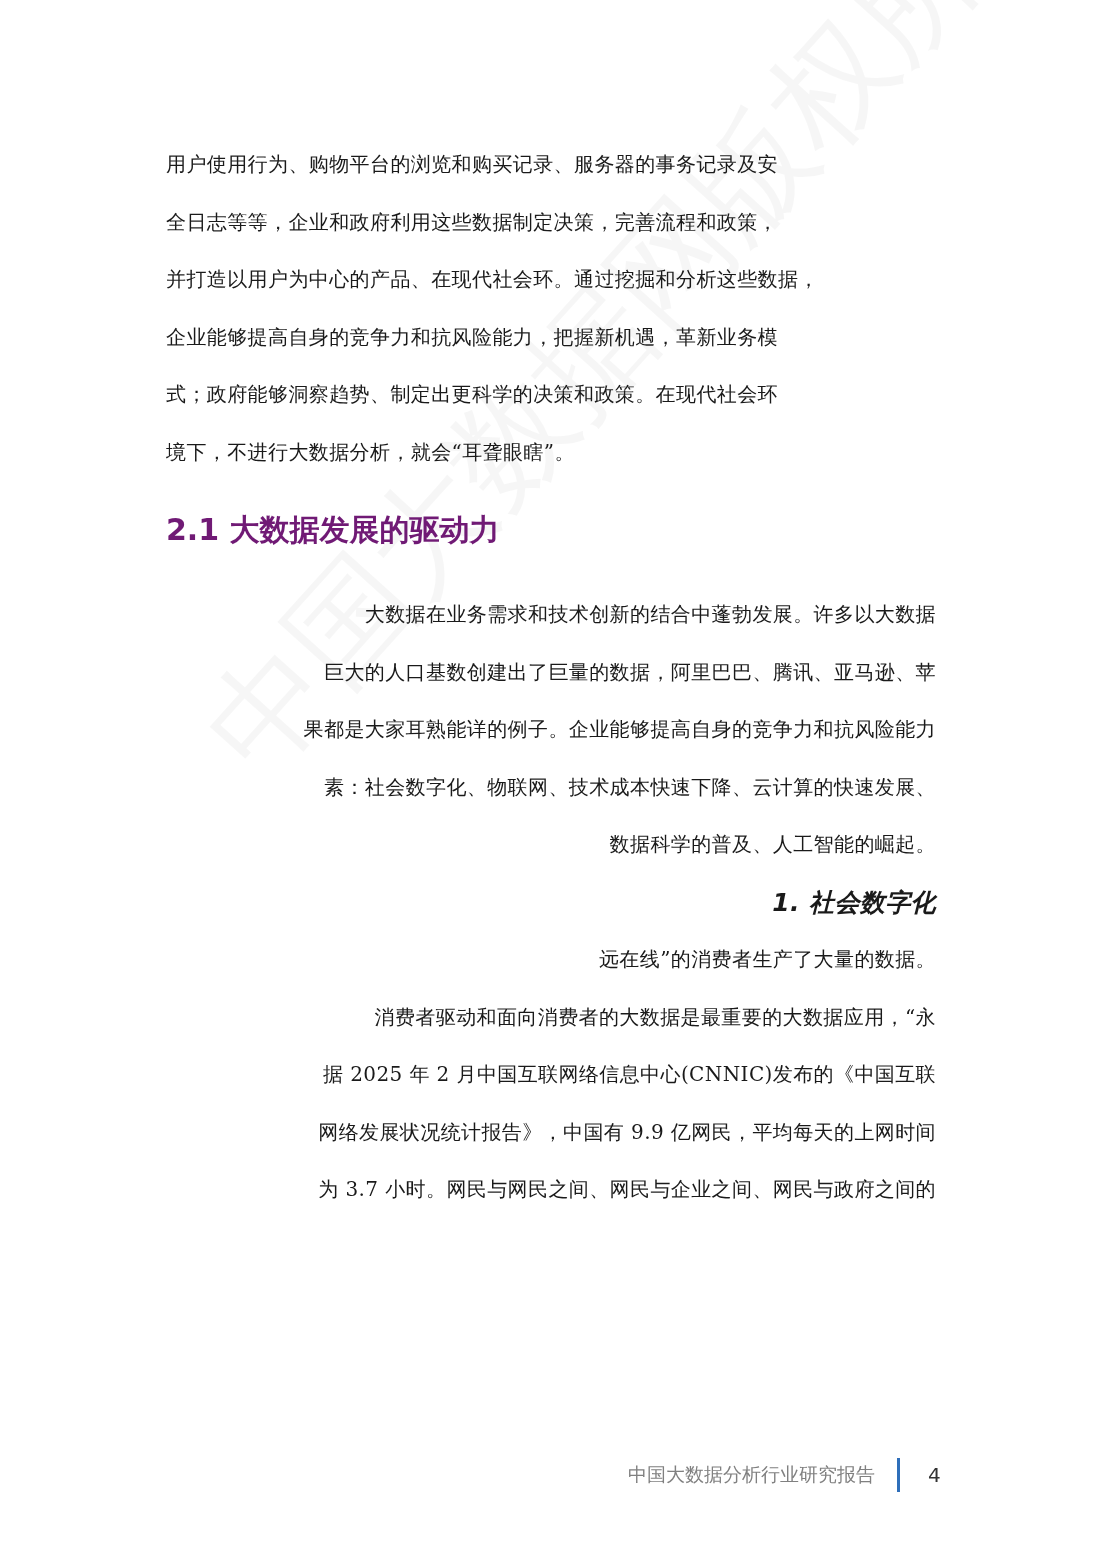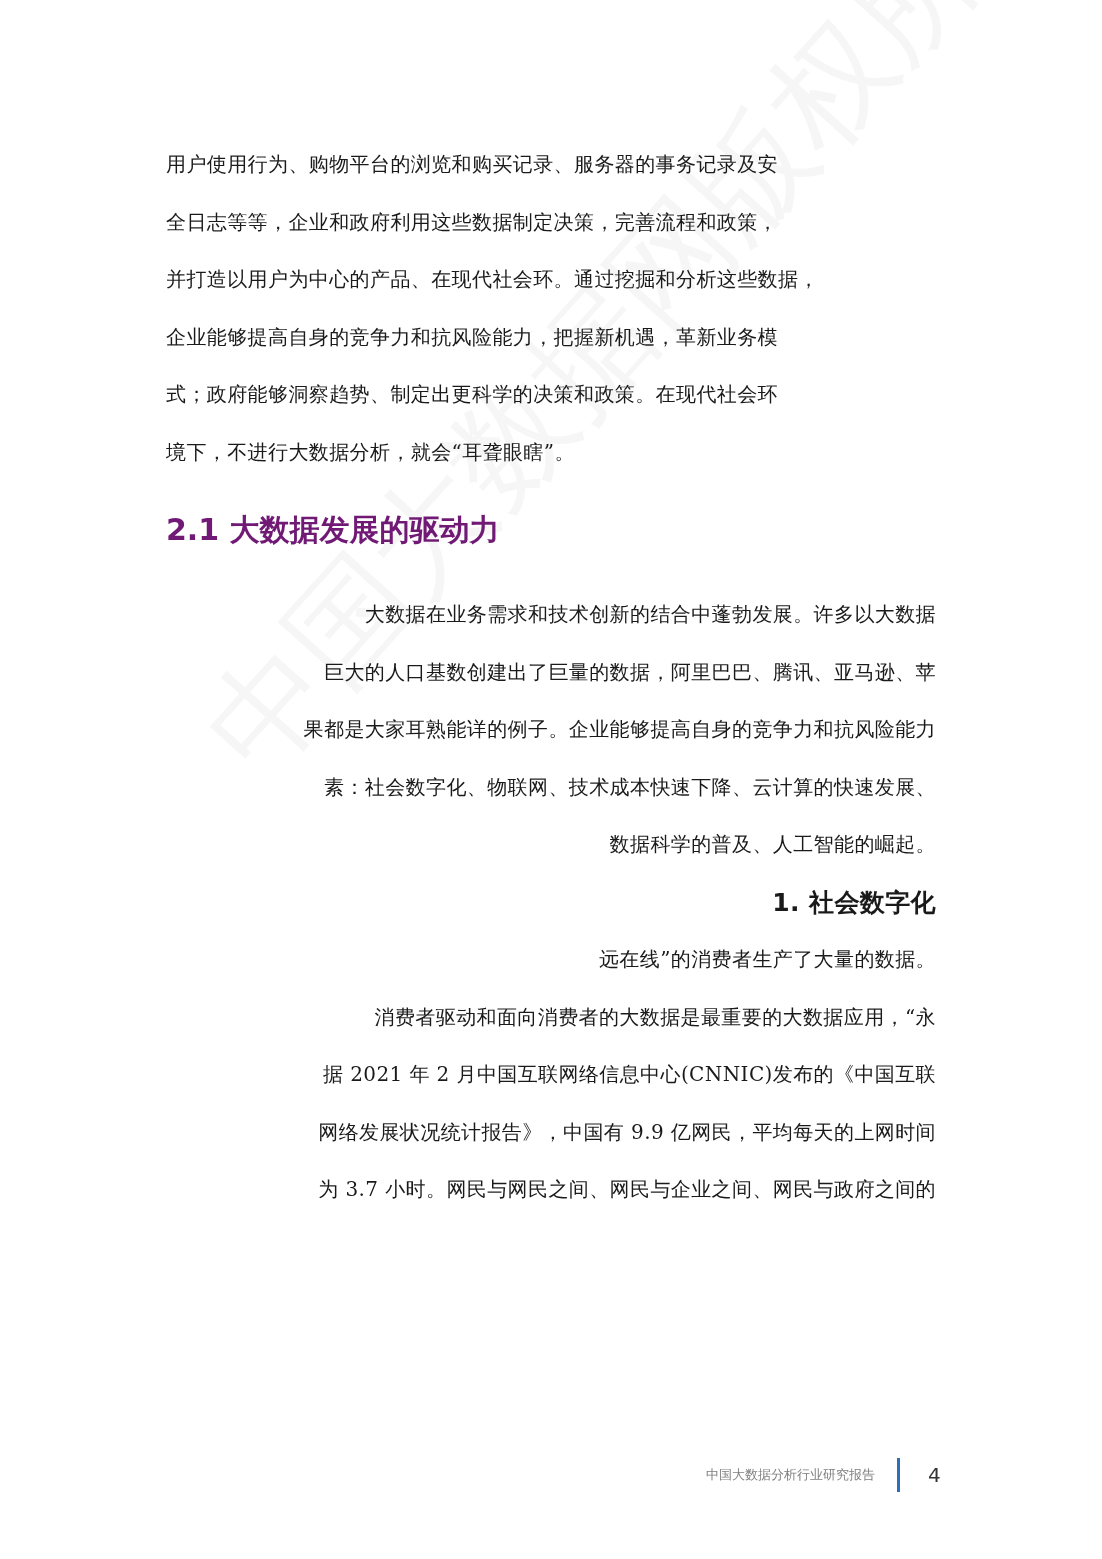--- a/index.html
+++ b/index.html
@@ -5,26 +5,26 @@
   html, body { margin: 0; padding: 0; background: #ffffff; }
   body { width: 1102px; height: 1559px; position: relative; overflow: hidden;
          font-family: "DejaVu Serif", "Liberation Serif", serif; color: #1a1a1a; }
   .page { position: absolute; left: 0; top: 0; width: 1102px; height: 1559px; }
   .content { position: absolute; left: 166px; top: 136px; width: 770px; }
   .line { font-size: 20px; line-height: 57.5px; height: 57.5px; white-space: nowrap; letter-spacing: 0.4px; }
   .indent { padding-left: 52px; }
   .heading { position: absolute; left: 166px; top: 510px; font-family: "DejaVu Sans", "Liberation Sans", sans-serif;
              font-size: 30px; font-weight: bold; color: #701a75; }
   .block2 { position: absolute; left: 166px; top: 586px; width: 770px; text-align: right; }
-  .subhead { font-weight: bold; font-family: "DejaVu Sans", "Liberation Sans", sans-serif; font-size: 25px; }
+  .subhead { font-weight: bold; font-family: "DejaVu Sans", "Liberation Sans", sans-serif; font-size: 25px; font-style: italic; }
   .watermark { position: absolute; left: 170px; top: 700px; font-size: 120px; color: rgba(0,0,0,0.035);
                transform: rotate(-48deg); transform-origin: left top; white-space: nowrap;
                font-family: "DejaVu Sans", sans-serif; pointer-events: none; }
   .footer { position: absolute; top: 1458px; left: 600px; width: 340px; height: 34px; display: flex; align-items: center; justify-content: flex-end; }
-  .footer-title { font-family: "DejaVu Sans", "Liberation Sans", sans-serif; font-size: 13px; color: #808080; }
+  .footer-title { font-family: "DejaVu Sans", "Liberation Sans", sans-serif; font-size: 19px; color: #808080; }
   .footer-bar { width: 3px; height: 34px; background: #2f6fba; margin: 0 28px 0 22px; }
   .footer-page { font-family: "DejaVu Sans", "Liberation Sans", sans-serif; font-size: 20px; color: #333; width: 12px; }
 </style>
 </head>
 <body>
 
 <div class="page">
 
   <div class="watermark">中国大数据网版权所有</div>
 
@@ -46,21 +46,21 @@
       <div class="line">果都是大家耳熟能详的例子。企业能够提高自身的竞争力和抗风险能力</div>
       <div class="line">素：社会数字化、物联网、技术成本快速下降、云计算的快速发展、</div>
       <div class="line">数据科学的普及、人工智能的崛起。</div>
     </div>
     <div class="line indent subhead">1. 社会数字化</div>
     <div>
       <div class="line">远在线”的消费者生产了大量的数据。</div>
       <div class="line indent">消费者驱动和面向消费者的大数据是最重要的大数据应用，“永</div>
     </div>
     <div>
-      <div class="line indent">据 2021 年 2 月中国互联网络信息中心(CNNIC)发布的《中国互联</div>
+      <div class="line indent">据 2025 年 2 月中国互联网络信息中心(CNNIC)发布的《中国互联</div>
       <div class="line">网络发展状况统计报告》，中国有 9.9 亿网民，平均每天的上网时间</div>
       <div class="line">为 3.7 小时。网民与网民之间、网民与企业之间、网民与政府之间的</div>
     </div>
   </div>
 
   <div class="footer">
     <span class="footer-title">中国大数据分析行业研究报告</span>
     <span class="footer-bar"></span>
     <span class="footer-page">4</span>
   </div>

